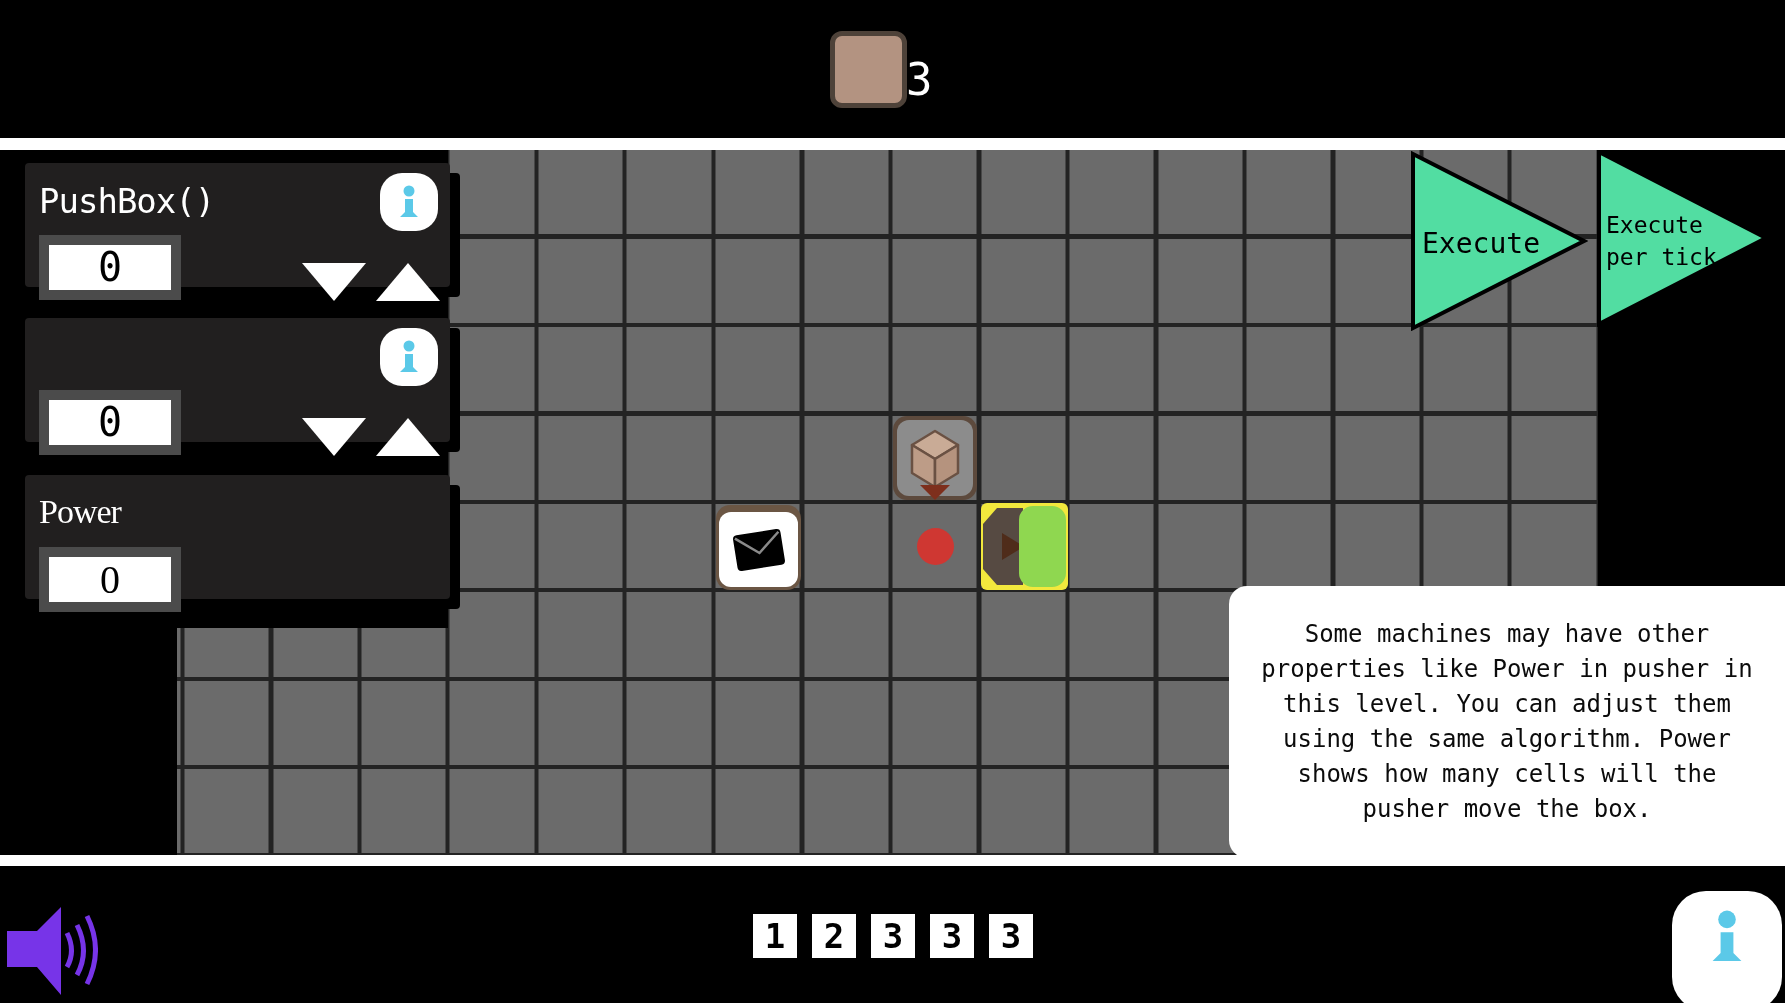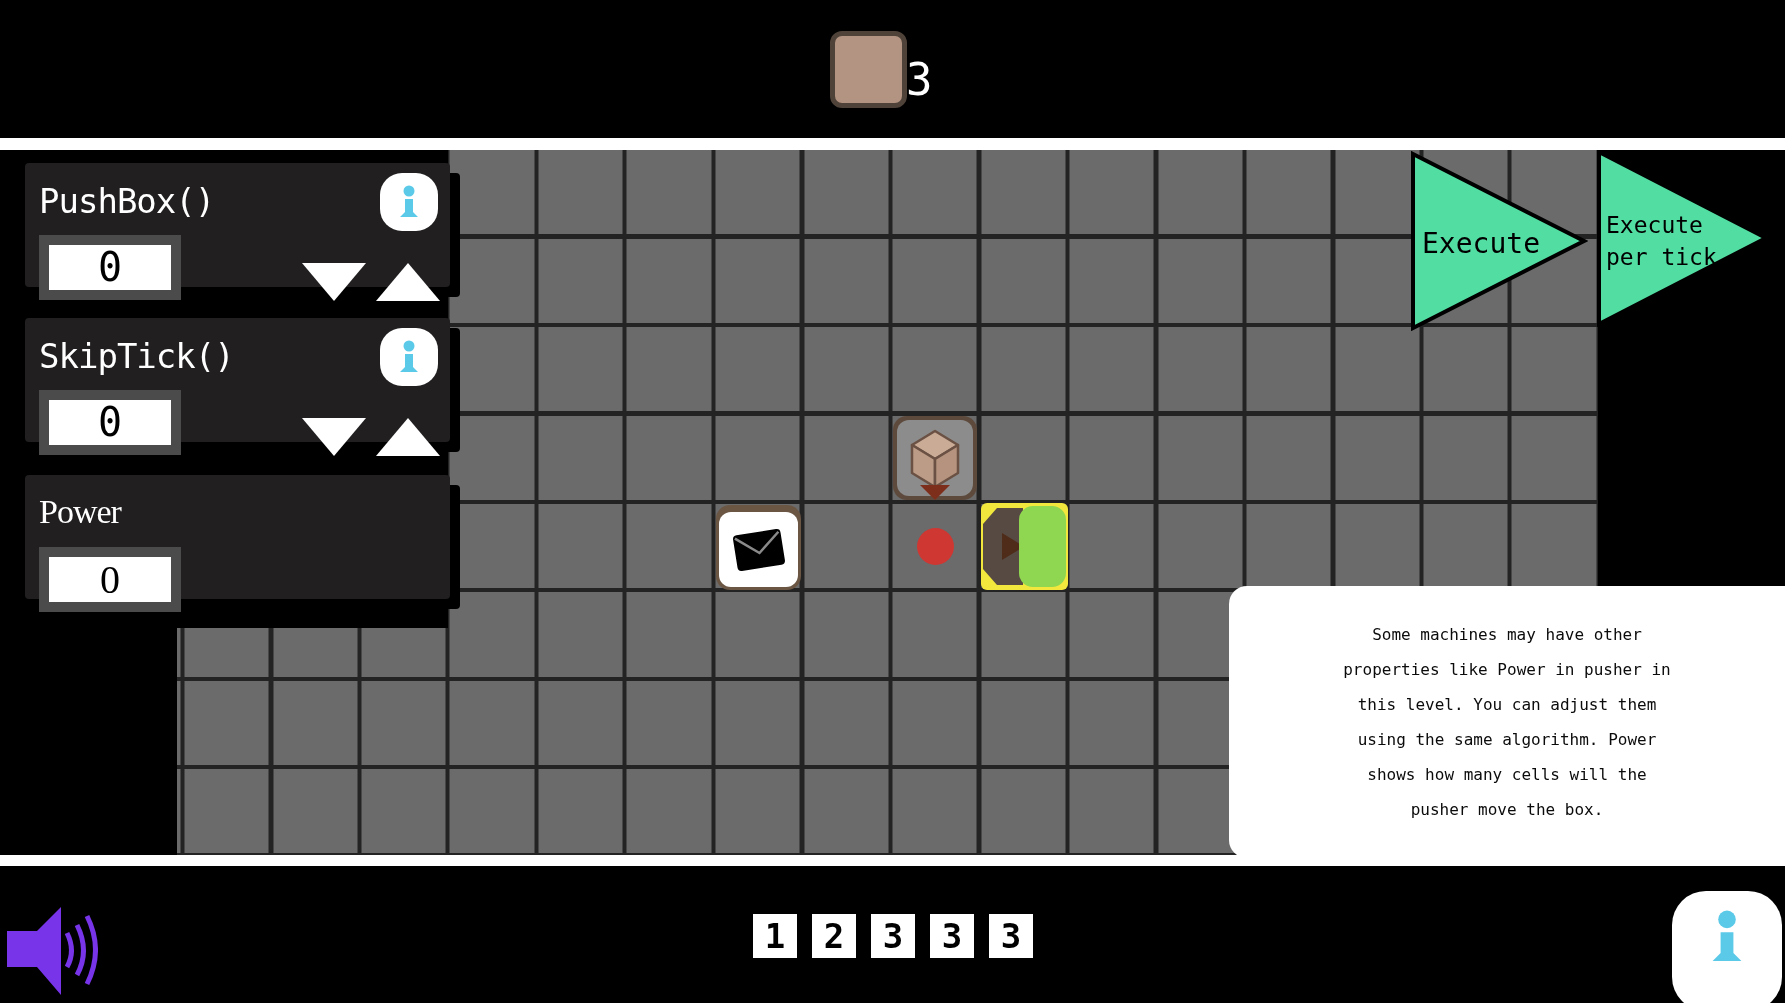--- a/index.html
+++ b/index.html
@@ -101,21 +101,21 @@
     left:38px;top:3px;width:47px;height:81px;border-radius:14px;background:#8fd750;
   }
 
   
   #tutorial-box{
     left:1229px;top:586px;width:556px;height:272px;background:#fff;
     border-radius:18px 0 0 18px;z-index:7;
     display:flex;align-items:center;justify-content:center;
   }
   #tutorial-text{
-    width:35ch;font-size:16px;line-height:35px;color:#0b0b0b;text-align:center;
+    width:35ch;font-size:24px;line-height:35px;color:#0b0b0b;text-align:center;
   }
 
   
   #speaker-button{left:6px;top:903px;width:92px;height:96px;z-index:6;}
   #level-bar{left:753px;top:914px;display:flex;gap:15px;z-index:6;}
   .level-button{
     width:44px;height:44px;background:#fff;color:#000;
     display:flex;align-items:center;justify-content:center;
     font-size:34px;font-weight:bold;
   }
@@ -144,21 +144,20 @@
         <circle cx="20" cy="9" r="5.5" fill="#5bc9e8"></circle>
         <path d="M16 17 h8 v13 l5 5 h-18 l5 -5 z" fill="#5bc9e8"></path>
       </svg>
     </div>
     <div class="abs value-input">0</div>
     <div class="abs stepper down"></div>
     <div class="abs stepper up"></div>
   </div>
 
   <div id="panel-skiptick" class="abs panel">
-    <div class="abs panel-label">SkipTick()</div>
     <div class="abs info-chip">
       <svg width="40" height="40" viewBox="0 0 40 40">
         <circle cx="20" cy="9" r="5.5" fill="#5bc9e8"></circle>
         <path d="M16 17 h8 v13 l5 5 h-18 l5 -5 z" fill="#5bc9e8"></path>
       </svg>
     </div>
     <div class="abs value-input">0</div>
     <div class="abs stepper down"></div>
     <div class="abs stepper up"></div>
   </div>

